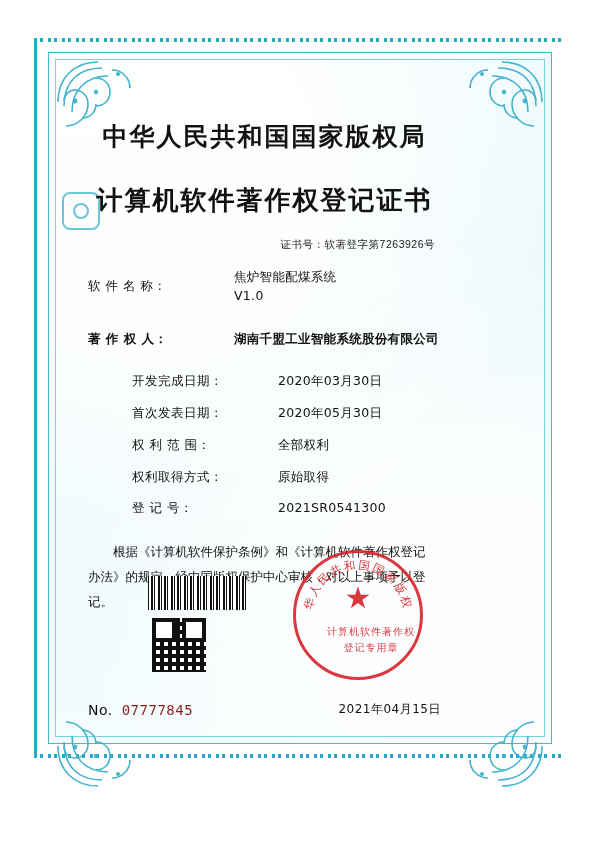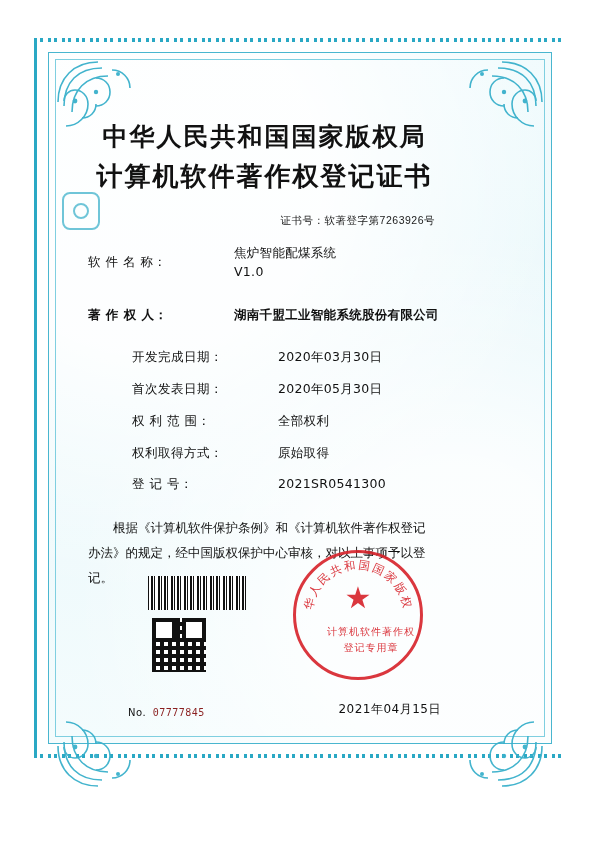--- a/index.html
+++ b/index.html
@@ -108,21 +108,21 @@
     color: #111111;
     margin-top: 28px;
   }
   .title-sub {
     text-align: center;
     font-family: "DejaVu Serif", "Liberation Serif", serif;
     font-weight: bold;
     font-size: 26px;
     letter-spacing: 2px;
     color: #111111;
-    margin-top: 6px;
+    margin-top: 30px;
   }
 
   .cert-no {
     text-align: right;
     font-size: 10.5px;
     color: #1a1a1a;
     margin-top: 20px;
     padding-right: 6px;
     letter-spacing: .5px;
   }
@@ -244,21 +244,21 @@
     position: absolute;
     left: 40px;
     right: 40px;
     bottom: 26px;
     display: flex;
     justify-content: space-between;
     align-items: flex-end;
     font-size: 12px;
     color: #111;
   }
-  .serial { color: #8a1f1f; letter-spacing: .5px; font-family: "DejaVu Sans Mono", monospace; font-size: 10px; margin-left: 40px;}
+  .serial { color: #8a1f1f; letter-spacing: .5px; font-family: "DejaVu Sans Mono", monospace; font-size: 14px;}
   .serial .no { color: #111; font-family: "DejaVu Sans", sans-serif; }
   .issue-date { letter-spacing: .5px; font-family: "DejaVu Sans", sans-serif; }
 
   .logo-mark {
     position: absolute;
     left: 62px;
     top: 192px;
     width: 34px;
     height: 34px;
     border: 2px solid #6fc5d8;

